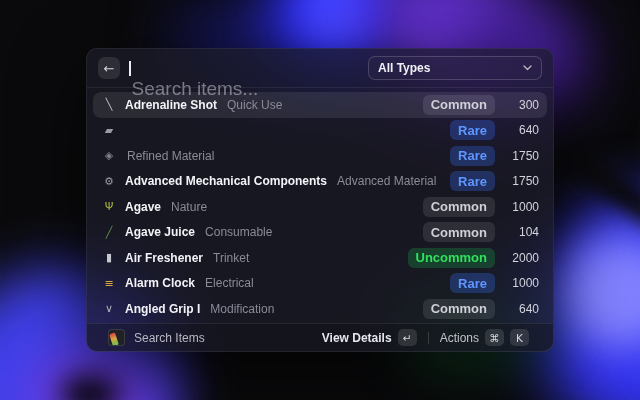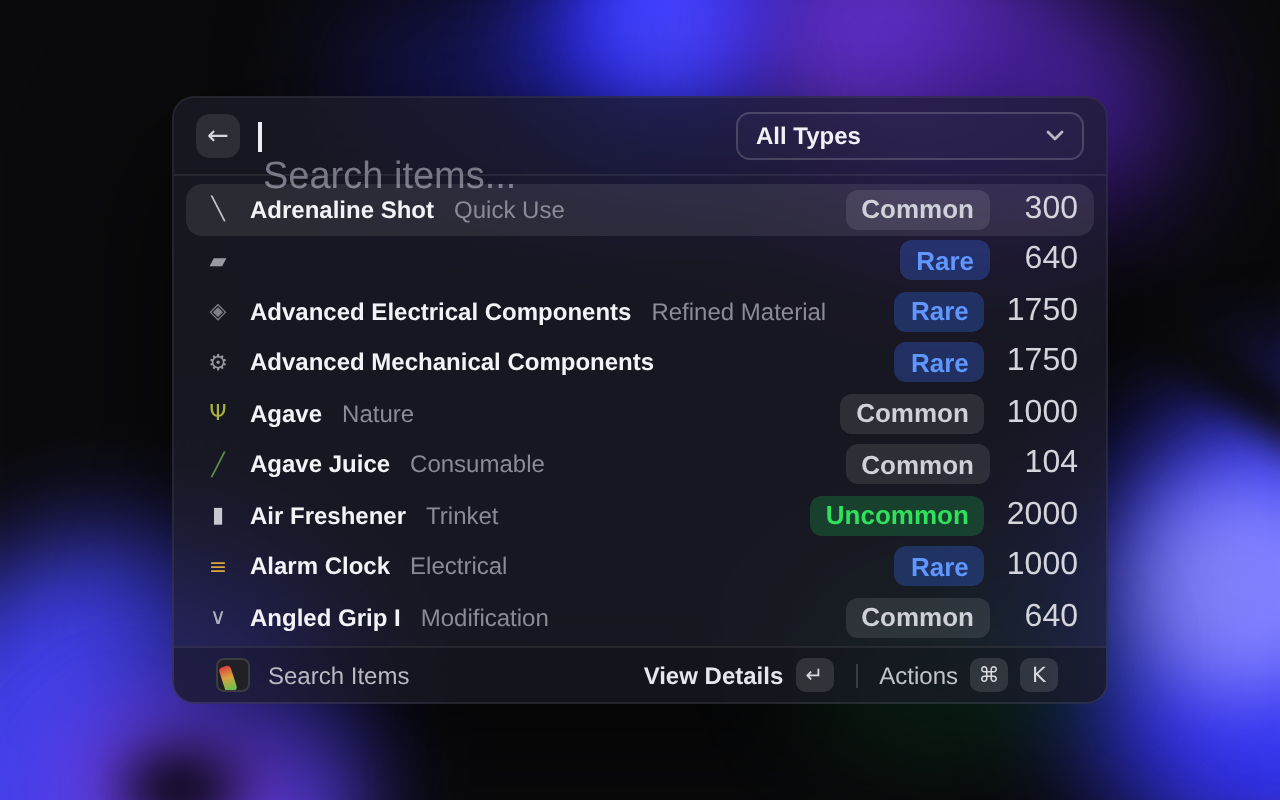--- a/index.html
+++ b/index.html
@@ -85,21 +85,21 @@
     font-size: 11px; line-height: 1;
     font-family: "DejaVu Sans", sans-serif;
   }
   .row-name { margin-left: 8px; font-size: 12px; font-weight: 700; color: #f3f3f7; white-space: nowrap; }
   .row-type { margin-left: 10px; font-size: 12px; color: #87879296; color: #8b8b98; white-space: nowrap; }
   .row-spacer { flex: 1; }
   .badge {
     font-size: 13px; font-weight: 600; padding: 2.5px 8px; border-radius: 6px;
     white-space: nowrap; flex: 0 0 auto;
   }
-  .row-value { margin-left: 11px; min-width: 33px; text-align: right; font-size: 16px; color: #d4d4dc; flex: 0 0 auto; }
+  .row-value { margin-left: 11px; min-width: 33px; text-align: right; font-size: 12px; color: #d4d4dc; flex: 0 0 auto; }
 
   
   .footer {
     flex: 0 0 28px; height: 28px;
     display: flex; align-items: center;
     padding: 0 21px;
     border-top: 1px solid rgba(255,255,255,0.08);
     background: rgba(16,16,22,0.35);
   }
   .app-icon {
@@ -171,29 +171,29 @@
     <span class="row-value">300</span>
   </div>
       <div class="row">
     <span class="row-icon" style="color: rgb(154, 154, 164);">▰</span>
     <span class="row-spacer"></span>
     <span class="badge" style="background: rgba(56, 110, 245, 0.3); color: rgb(95, 150, 255);">Rare</span>
     <span class="row-value">640</span>
   </div>
       <div class="row">
     <span class="row-icon" style="color: rgb(128, 128, 138);">◈</span>
-    <span class="row-name">Advanced Electrical Components</span>
     <span class="row-type">Refined Material</span>
     <span class="row-spacer"></span>
     <span class="badge" style="background: rgba(56, 110, 245, 0.3); color: rgb(95, 150, 255);">Rare</span>
     <span class="row-value">1750</span>
   </div>
       <div class="row">
     <span class="row-icon" style="color: rgb(154, 154, 164);">⚙</span>
     <span class="row-name">Advanced Mechanical Components</span>
+    <span class="row-type">Advanced Material</span>
     <span class="row-spacer"></span>
     <span class="badge" style="background: rgba(56, 110, 245, 0.3); color: rgb(95, 150, 255);">Rare</span>
     <span class="row-value">1750</span>
   </div>
       <div class="row">
     <span class="row-icon" style="color: rgb(168, 178, 60);">Ψ</span>
     <span class="row-name">Agave</span>
     <span class="row-type">Nature</span>
     <span class="row-spacer"></span>
     <span class="badge" style="background: rgba(255, 255, 255, 0.1); color: rgb(207, 208, 216);">Common</span>

